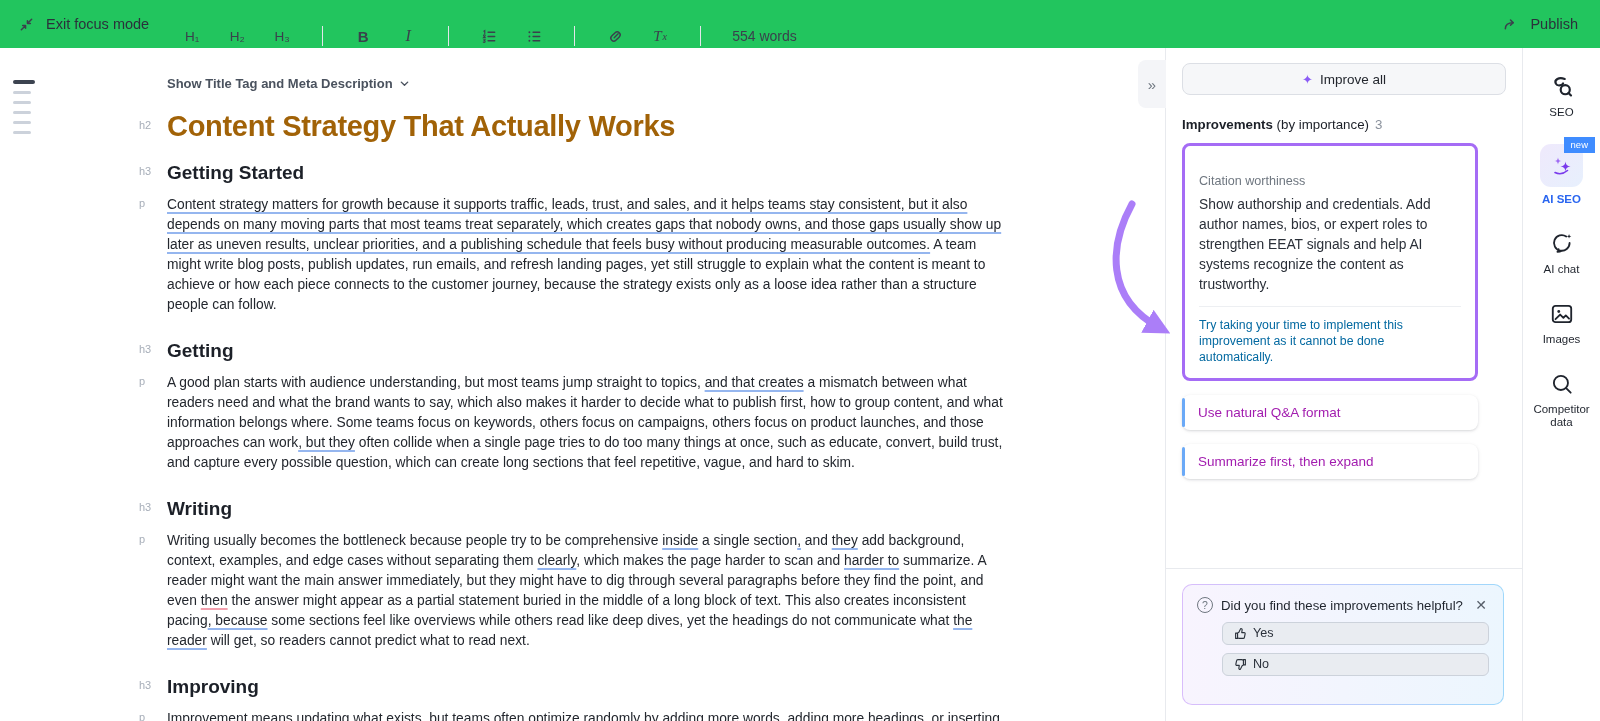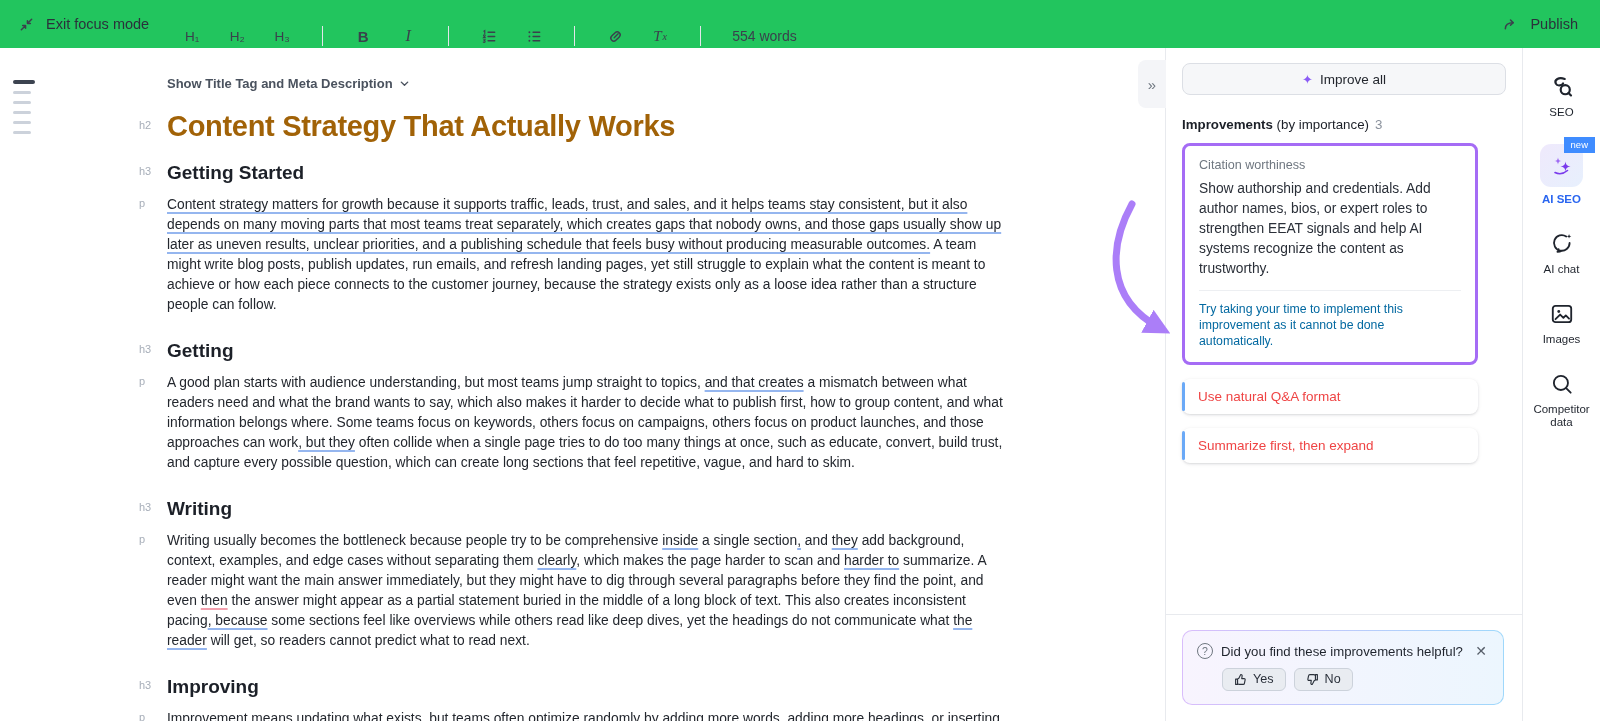--- a/index.html
+++ b/index.html
@@ -49,35 +49,35 @@
   .panel-desc { padding:13px 16px 0; font-size:13.4px; line-height:19px; color:#23272e; }
   .ai-tools { white-space:nowrap; }
   .ai-tools span { font-size:13px; margin-left:4px; }
   .improve-all { margin:15px 16px 0; height:32px; border:1px solid #dcdfe5; border-radius:8px; background:#f6f7f9; display:flex; align-items:center; justify-content:center; gap:7px; font-size:13.5px; color:#23272e; cursor:pointer; font-family:inherit; }
   .sparkle { color:#8b5cf6; font-size:13px; }
   .improvements { padding:22px 44px 0 16px; flex:1; overflow:hidden; }
   .imp-header { font-size:13.3px; color:#1c2028; margin-bottom:11px; }
   .imp-header .bold { font-weight:bold; }
   .imp-header .count { color:#8a919c; margin-left:6px; }
   .card { position:relative; background:#fff; border-radius:8px; }
-  .card.highlight { border:3px solid var(--accent-purple); padding:12px 14px 13px; }
-  .card.simple { margin-top:14px; padding:10px 14px 10px 16px; font-size:13.5px; color:#ef4444;
+  .card.highlight { border:3px solid var(--accent-purple); padding:28px 14px 13px; }
+  .card.simple { margin-top:14px; padding:10px 14px 10px 16px; font-size:13.5px; color:#a21caf;
     box-shadow:0 1px 2px rgba(16,24,40,.10), 0 1px 4px rgba(16,24,40,.08); cursor:pointer; }
   .card.simple::before { content:""; position:absolute; left:0; top:3px; bottom:3px; width:3px; border-radius:3px; background:var(--accent-blue); }
   .card-label { color:#6f7780; font-size:12.6px; margin-bottom:7px; }
   .card-body { font-size:13.8px; line-height:20px; color:#2a2f38; }
   .card-note { border-top:1px solid #edeff2; margin-top:11px; padding-top:10px; color:#0369a1; font-size:12.3px; line-height:16px; }
   .panel-bottom { border-top:1px solid #e8eaee; padding:15px 18px 16px 16px; }
   .feedback { border-radius:10px; padding:12px 14px 13px; position:relative;
     background:linear-gradient(90deg,#f8f4fe,#ecf6fe) padding-box, linear-gradient(90deg,#d9bdfb,#9fd8fb) border-box;
     border:1px solid transparent; }
   .fb-row1 { display:flex; align-items:center; gap:8px; font-size:13.2px; color:#1f242d; }
   .fb-q-ic { width:16px; height:16px; border:1.4px solid #6f7780; border-radius:50%; color:#6f7780; font-size:10.5px; display:inline-flex; align-items:center; justify-content:center; flex:none; }
   .fb-close { margin-left:auto; color:#565e69; font-size:14px; cursor:pointer; padding:0 2px; }
-  .fb-row2 { display:flex; gap:8px; margin:9px 0 0 25px; }
+  .fb-row2 { display:flex; gap:8px; margin:9px 0 15px 25px;flex-direction:column; }
   .fb-btn { display:inline-flex; align-items:center; gap:6px; padding:3px 11px 4px; border:1px solid #ccd2db; border-radius:6px; background:#e9ecf1; font-size:12.6px; color:#2b313b; cursor:pointer; font-family:inherit; }
 
   
   .rail { width:78px; border-left:1px solid #e8eaee; display:flex; flex-direction:column; align-items:center; padding-top:26px; background:#fff; }
   .rail-item { display:flex; flex-direction:column; align-items:center; margin-bottom:25px; cursor:pointer; width:70px; }
   .rail-label { font-size:11.5px; color:#1f242d; margin-top:6px; text-align:center; line-height:13px; }
   .rail-item.active .rail-label { color:var(--ai-seo-blue); font-weight:bold; }
   .ai-tile { width:43px; height:43px; border-radius:11px; background:linear-gradient(135deg,#efe9fc,#e7f0fd); display:flex; align-items:center; justify-content:center; position:relative; }
   .new-badge { position:absolute; top:-7px; right:-12px; background:var(--badge-blue); color:#fff; font-size:9.5px; padding:2px 7px 3px; border-radius:0; }
 </style>

